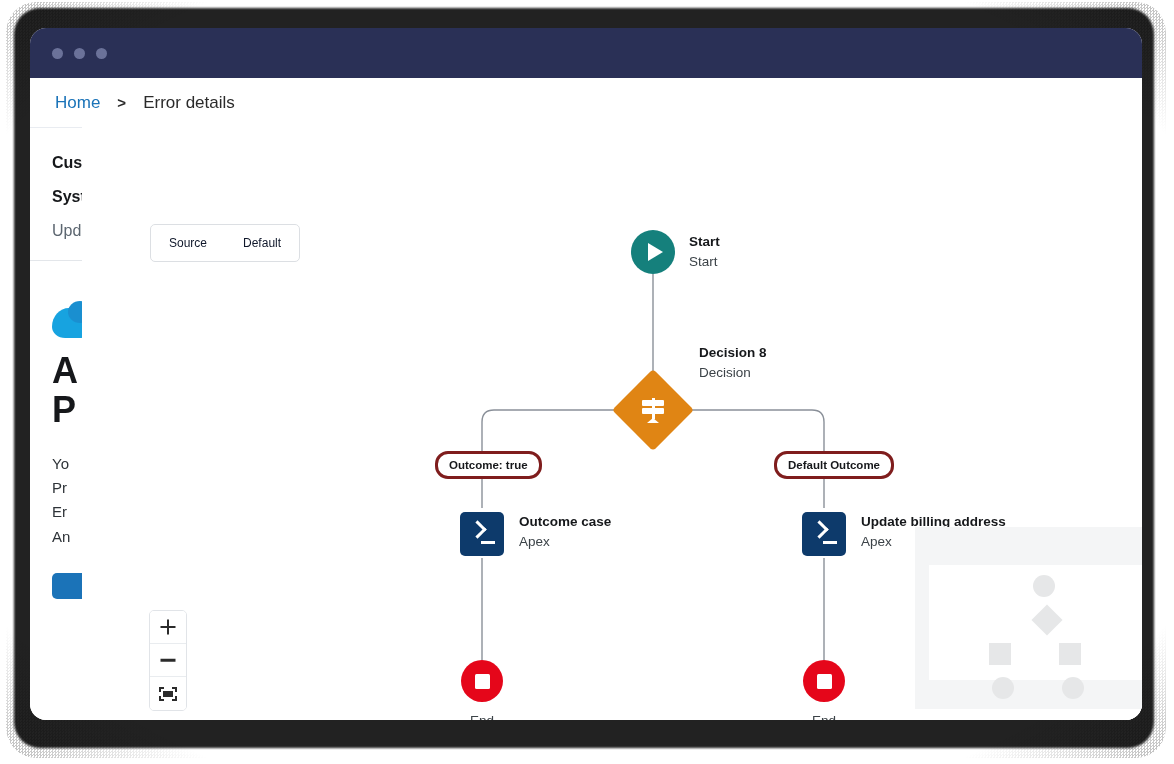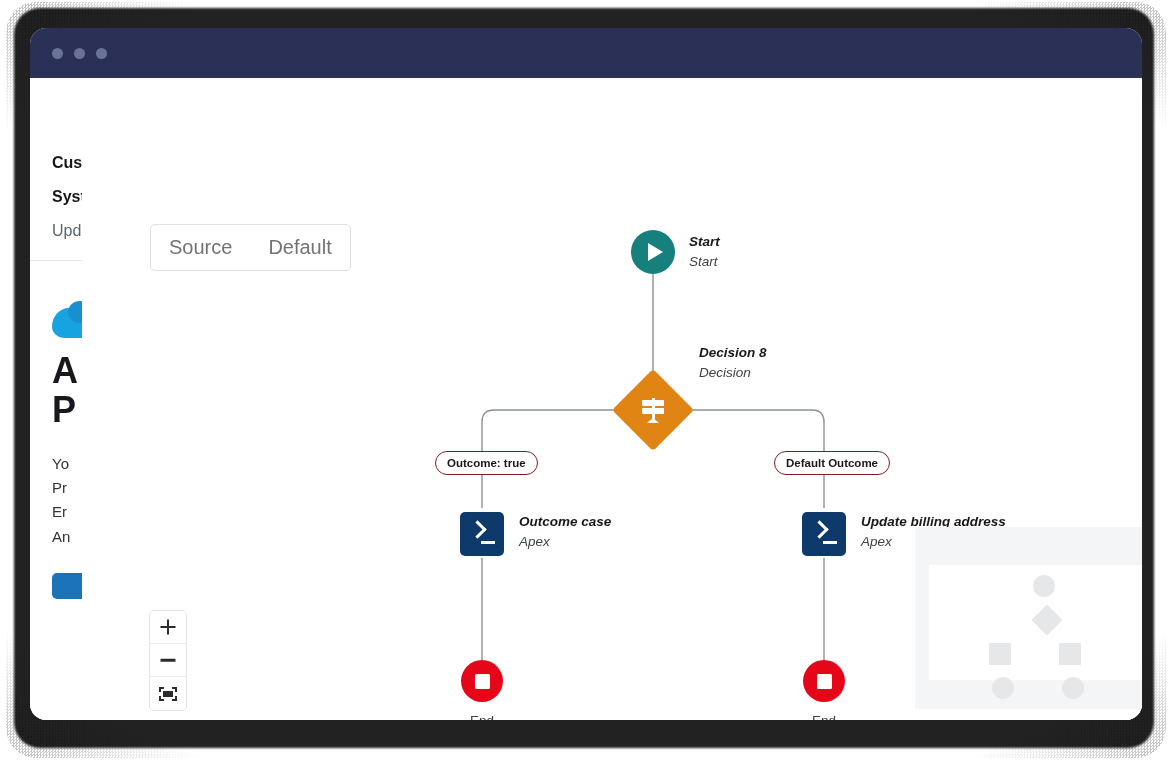--- a/index.html
+++ b/index.html
@@ -143,22 +143,22 @@
     display: flex;
     border: 1px solid #dcdfe3;
     border-radius: 5px;
     background: #ffffff;
     overflow: hidden;
   }
   .st-toggle button {
     background: transparent;
     border: none;
     font-family: inherit;
-    font-size: 20px;
-    color: #737373;
+    font-size: 12px;
+    color: #0f172a;
     padding: 11px 18px;
   }
 
   
   .zoom-ctrls {
     position: absolute;
     left: 67px; top: 488px;
     width: 38px;
     border: 1px solid #e1e4e8;
     border-radius: 5px;
@@ -264,31 +264,31 @@
   }
 
   .end-icon {
     width: 42px; height: 42px;
     border-radius: 50%;
     background: #e5061a;
     display: flex; align-items: center; justify-content: center;
   }
   .end-square { width: 15px; height: 15px; background: #ffffff; border-radius: 1.5px; }
 
-  .node-label { position: absolute; white-space: nowrap; font-style: italic; }
+  .node-label { position: absolute; white-space: nowrap; }
   .node-title { font-size: 13.5px; font-weight: bold; color: #16181b; line-height: 1.45; }
   .node-sub { font-size: 13.5px; color: #3c4348; line-height: 1.45; }
   .end-caption {
     position: absolute; font-size: 13.5px; color: #3c4348;
     text-align: center; white-space: nowrap;
   }
 
   .pill {
     position: absolute;
-    border: 1px solid #7f1d1d;
+    border: 3px solid #7f1d1d;
     border-radius: 13px;
     background: #ffffff;
     font-size: 11.5px;
     font-weight: bold;
     color: #16181b;
     padding: 5px 11px;
     white-space: nowrap;
   }
 
   svg.connectors { position: absolute; left: 0; top: 0; width: 100%; height: 100%; }
@@ -300,20 +300,25 @@
 <div class="shadow-noise"></div>
 
 <div class="window">
 
   <div class="titlebar">
     <span class="dot"></span>
     <span class="dot"></span>
     <span class="dot"></span>
   </div>
 
+  <div class="breadcrumb-bar">
+    <a class="bc-home">Home</a>
+    <span class="bc-sep">&gt;</span>
+    <span class="bc-current">Error details</span>
+  </div>
 
   <div class="page-body">
 
     <div class="record-card">
       <div class="rc-line strong">Cust</div>
       <div class="rc-line strong">Syst</div>
       <div class="rc-line muted">Upd</div>
     </div>
 
     <div class="promo">

